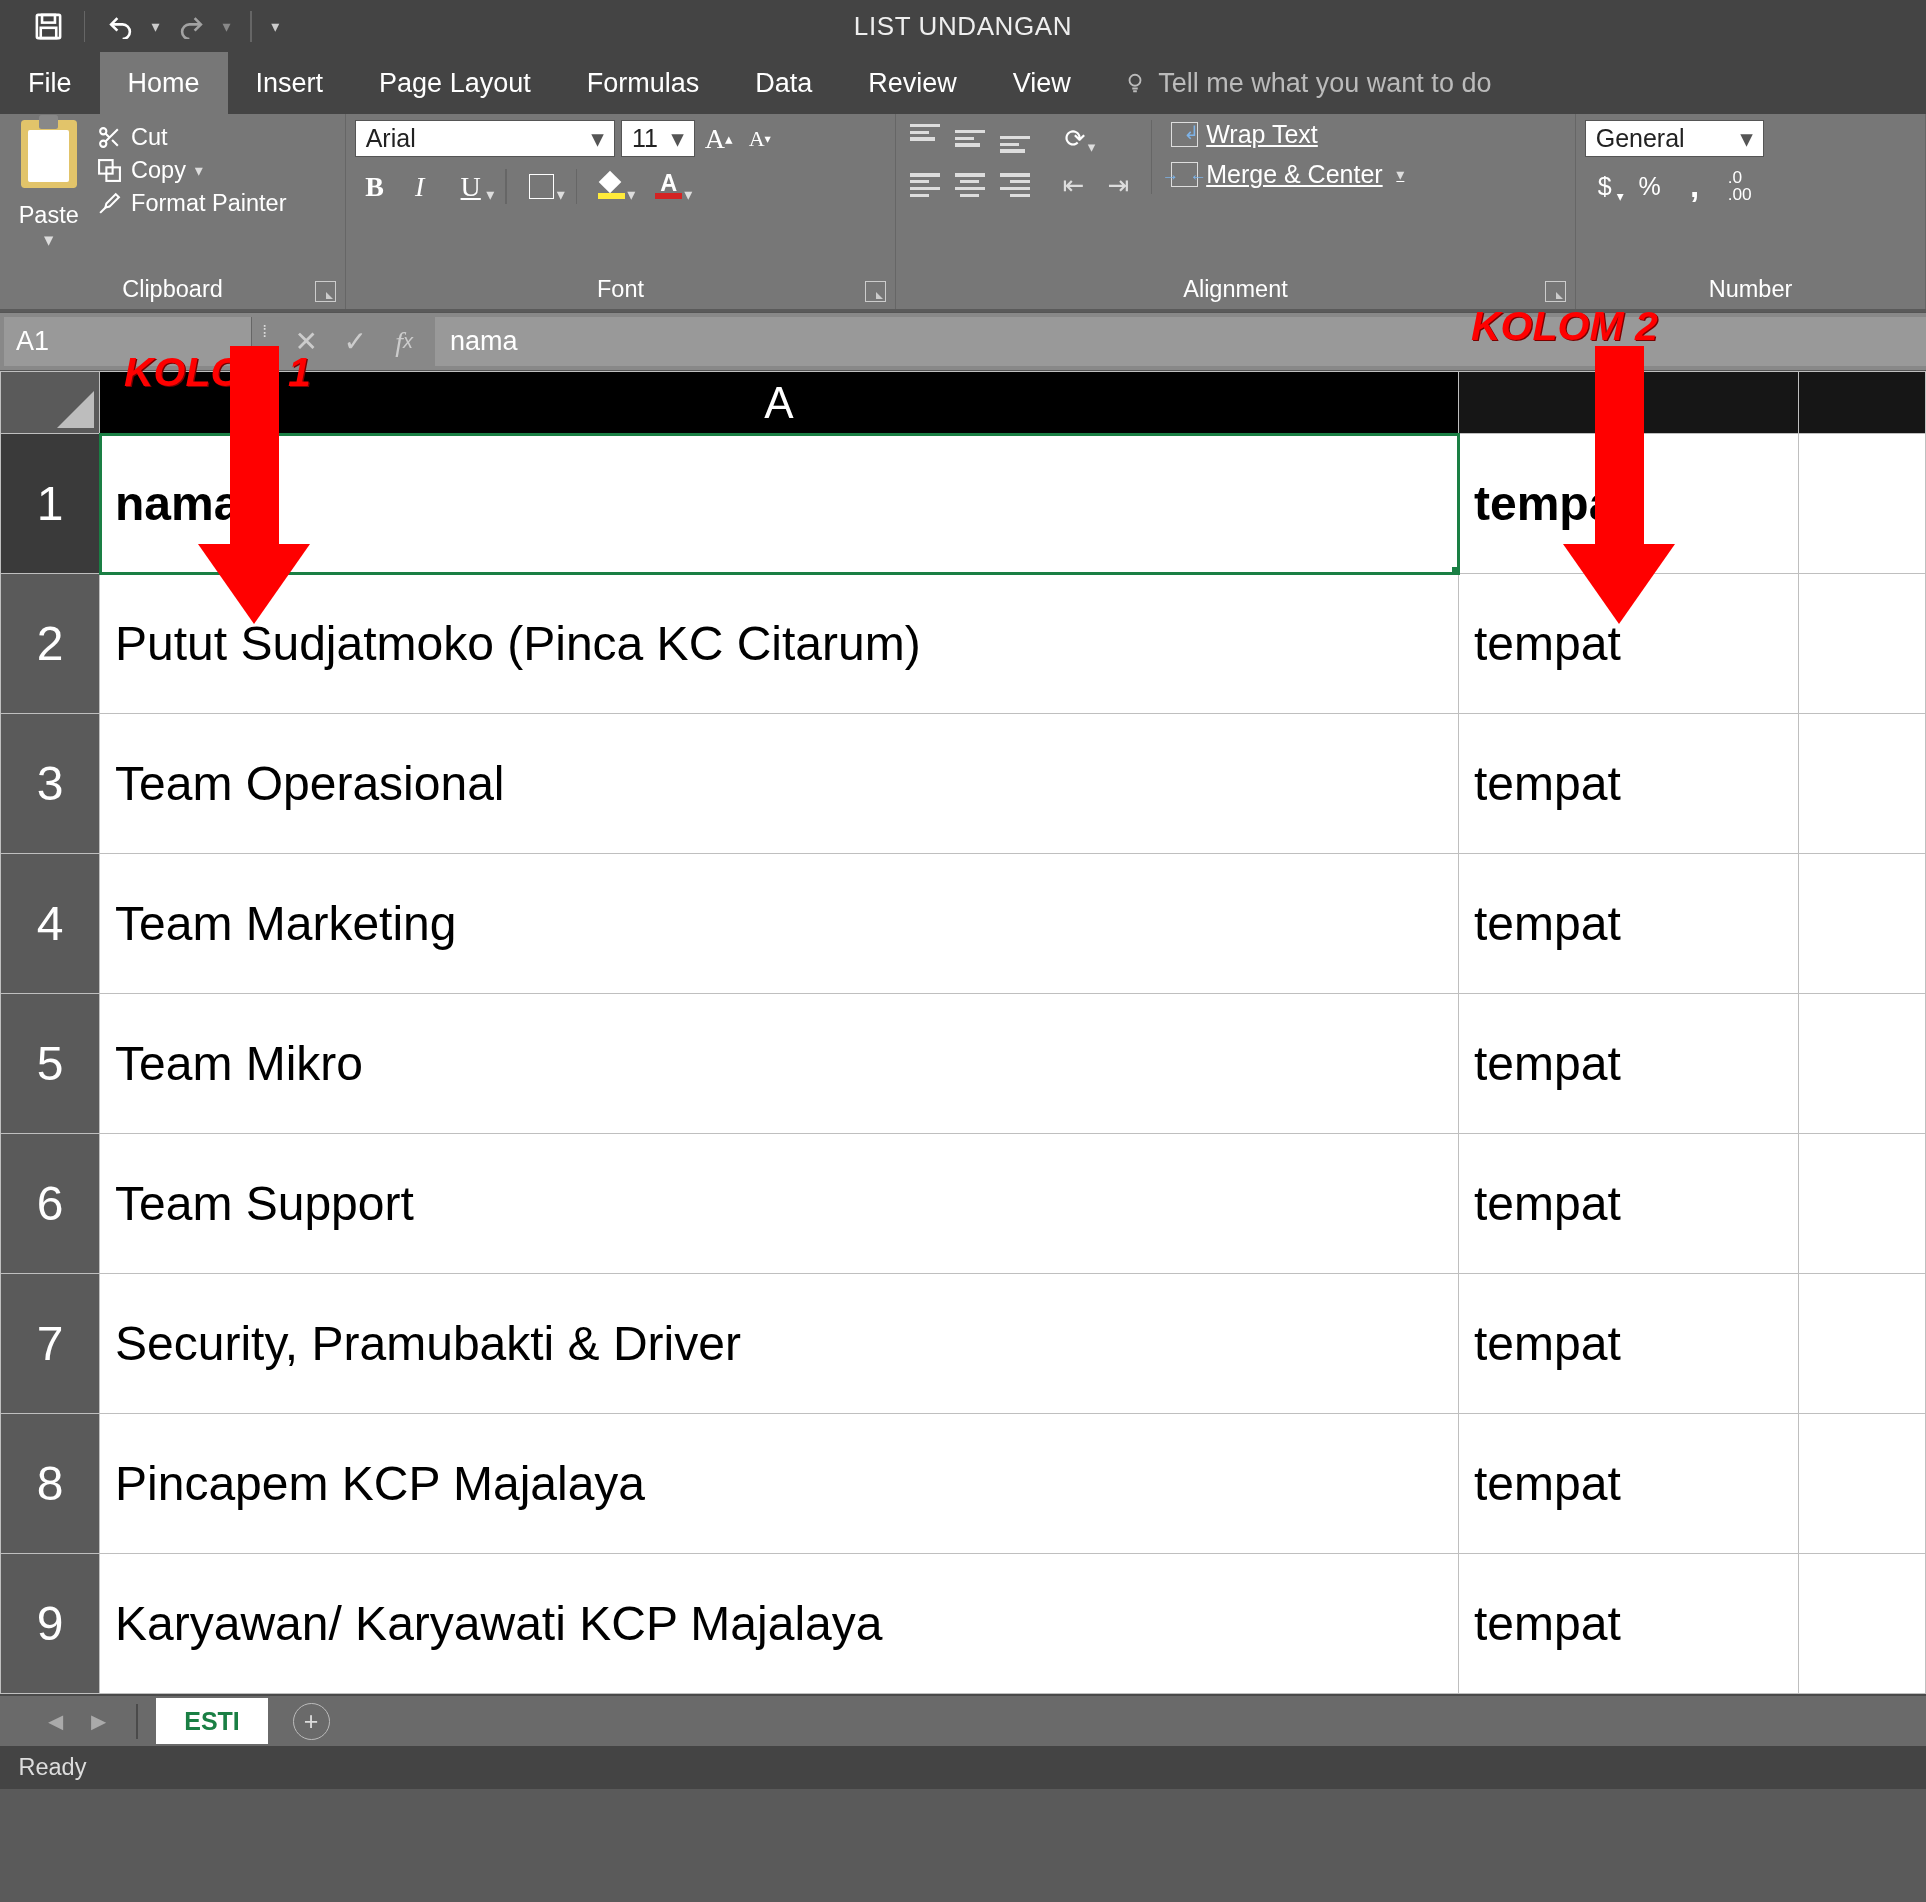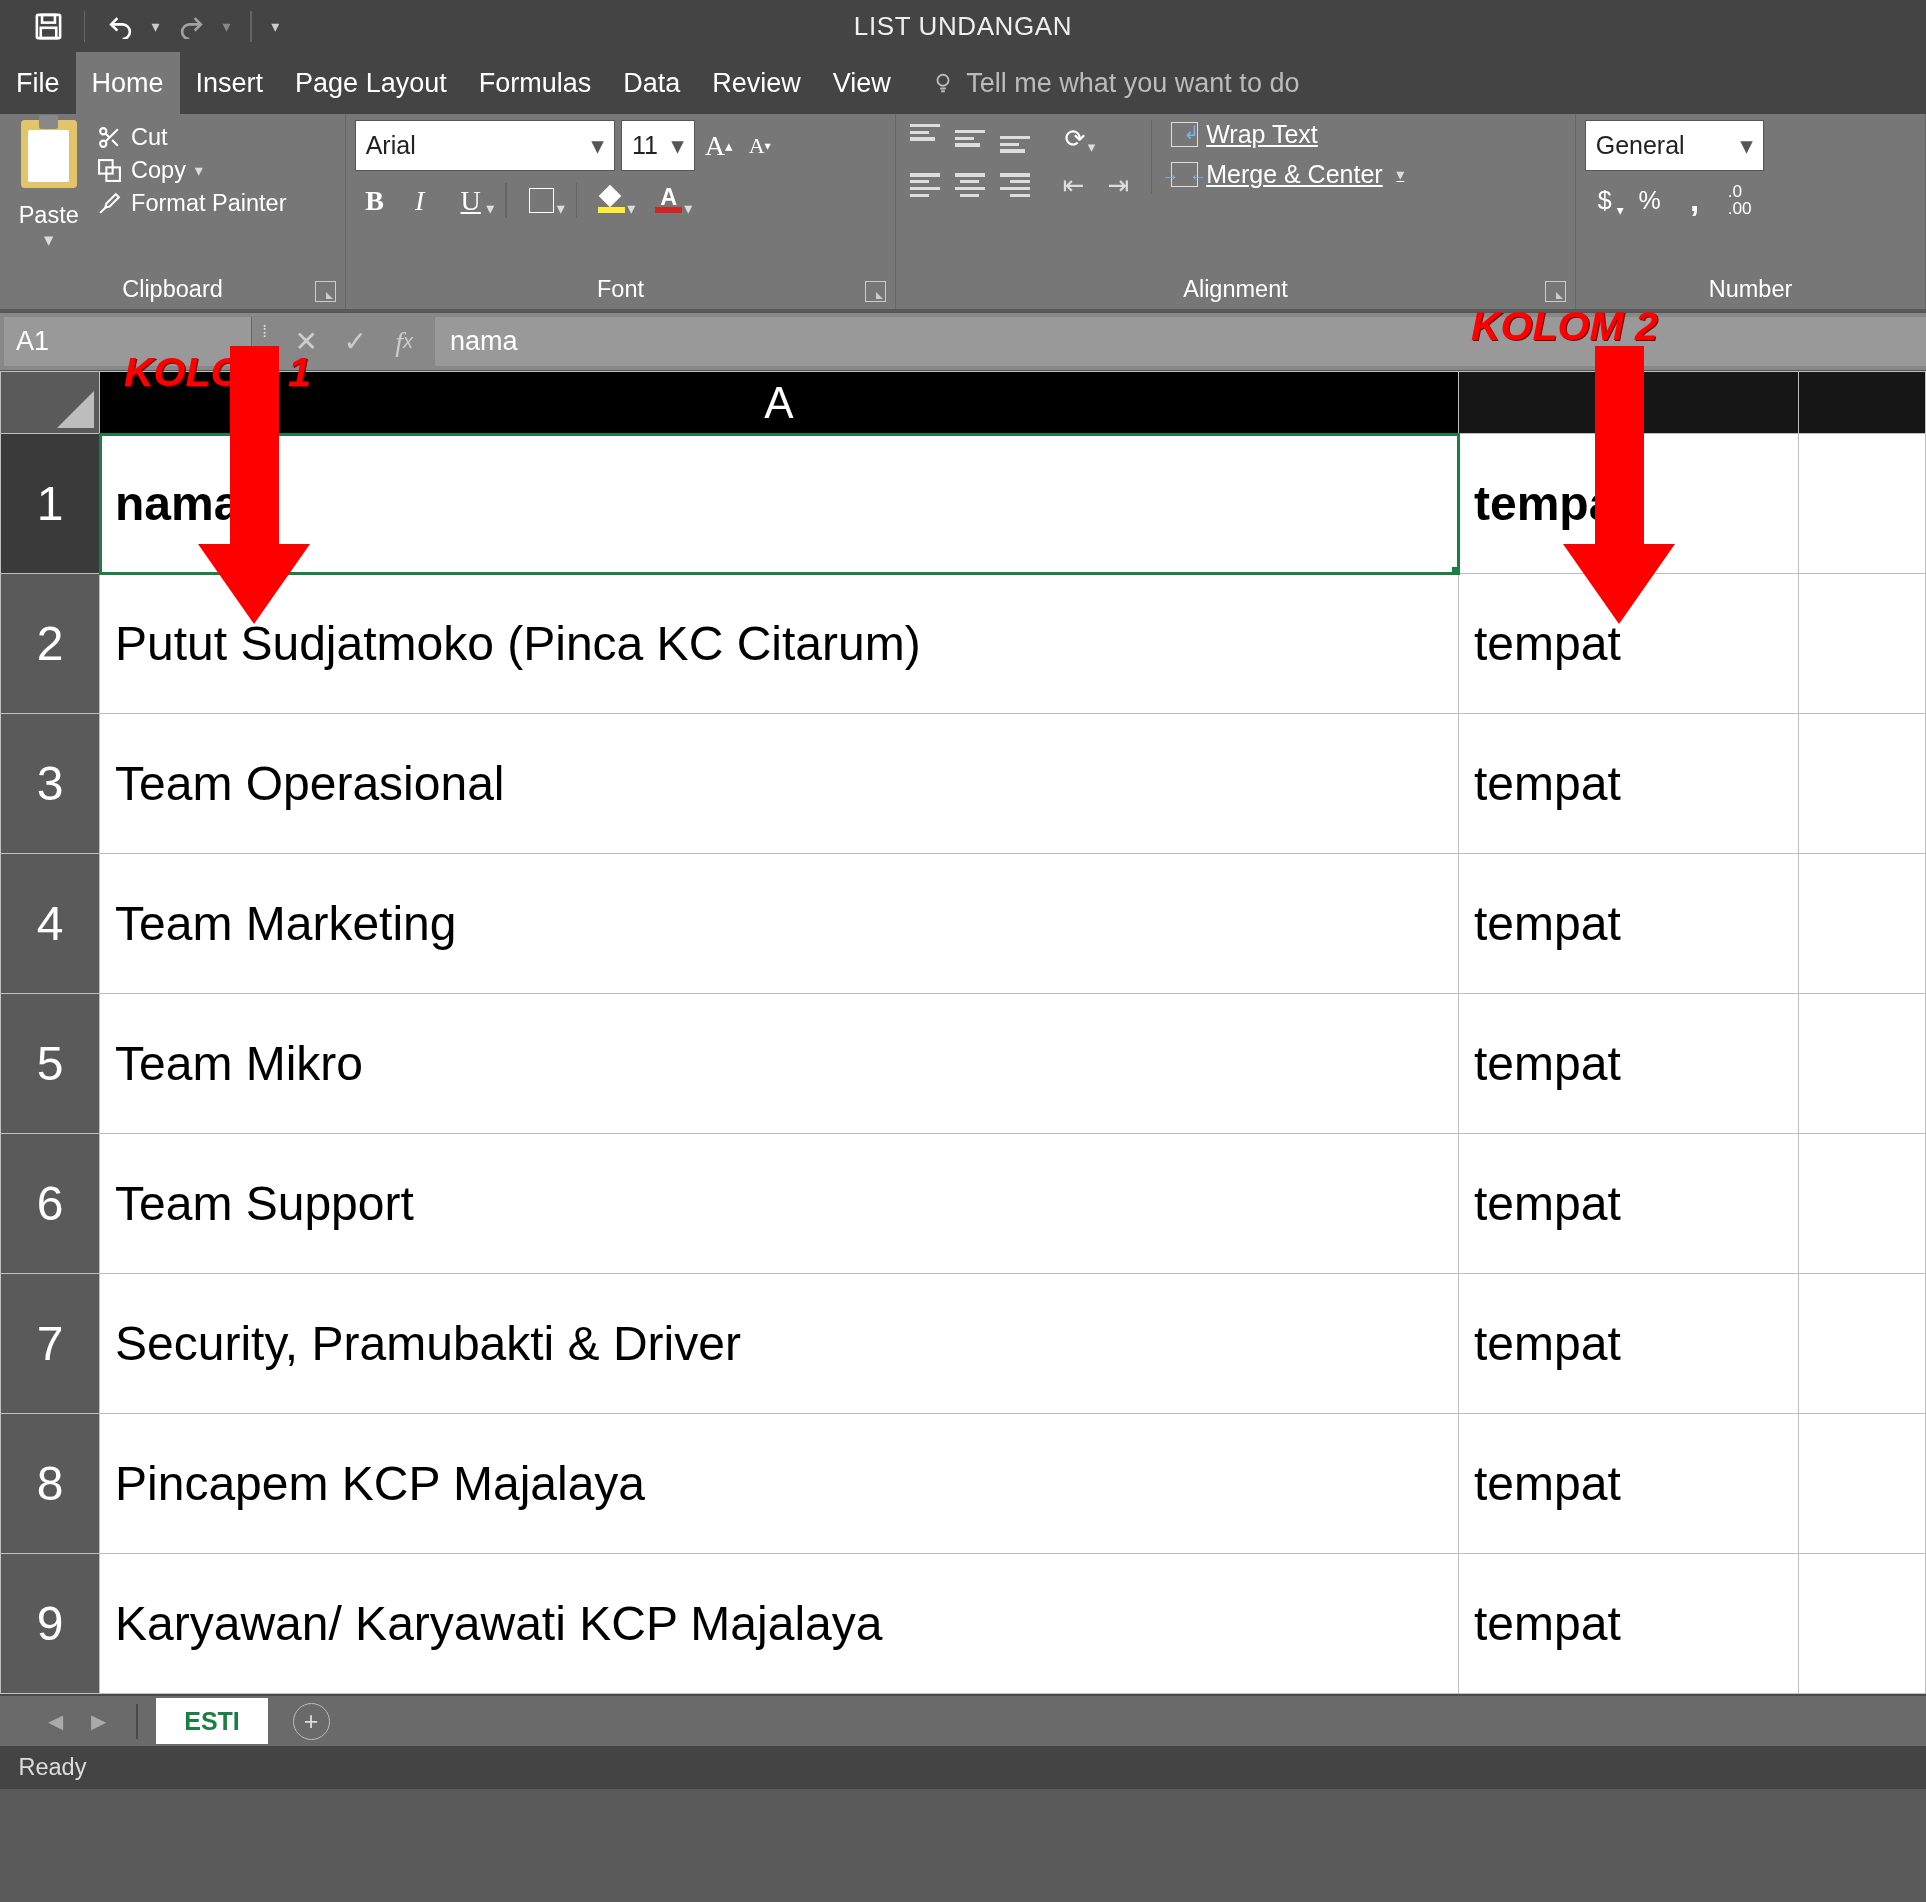--- a/index.html
+++ b/index.html
@@ -7,21 +7,21 @@
 
   
   .titlebar{height:52px;background:#444;display:flex;align-items:center;color:#fff;position:relative;}
   .qat{display:flex;align-items:center;gap:16px;padding-left:33px;}
   .qat .ico{width:31px;height:31px;display:flex;align-items:center;justify-content:center;color:#fff;}
   .qat .sep{width:1.2px;height:31px;background:#666;margin:0 3.7px;}
   .doc-title{position:absolute;left:0;right:0;text-align:center;font-size:26px;color:#eee;letter-spacing:0.6px;pointer-events:none;}
 
   
   .tabs{height:62px;background:#444;display:flex;align-items:stretch;color:#fff;font-size:27px;}
-  .tab{padding:0 16px;display:flex;align-items:center;cursor:pointer;}
+  .tab{padding:0 28px;display:flex;align-items:center;cursor:pointer;}
   .tab.active{background:#777;}
   .tellme{display:flex;align-items:center;gap:12.4px;color:#bbb;padding-left:25px;}
   .bulb{width:22px;height:22px;}
 
   
   .ribbon{height:198px;background:#777;display:flex;border-bottom:3.7px solid #5a5a5a;}
   .rgroup{border-right:1.2px solid #666;display:flex;flex-direction:column;position:relative;padding:6.2px 8.7px 3.7px 8.7px;}
   .rgroup .body{flex:1;display:flex;align-items:flex-start;}
   .rgroup .label{height:31px;display:flex;align-items:center;justify-content:center;color:#fff;font-size:23.5px;position:relative;}
   .rgroup .label .dlg{position:absolute;right:0;bottom:3.7px;width:21px;height:21px;border:1.2px solid #ccc;}
@@ -33,21 +33,21 @@
   .clip-icon::before{content:"";position:absolute;left:7.4px;top:10px;width:41px;height:52px;background:#fff;border-radius:1.9px;}
   .clip-icon::after{content:"";position:absolute;left:18.5px;top:-5px;width:18.5px;height:13.6px;background:#888;border-radius:2.5px;}
   .paste-big .txt{font-size:23.5px;margin-top:10px;}
   .paste-big .dd{font-size:18.5px;color:#ddd;}
   .clip-right{display:flex;flex-direction:column;gap:6.2px;color:#fff;font-size:23.5px;padding-left:8.7px;padding-top:3.7px;text-align:center;}
   .clip-row{display:flex;align-items:center;gap:8.7px;}
   .mini-ico{width:25px;height:25px;display:flex;align-items:center;justify-content:center;}
 
   
   .font-body{display:flex;flex-direction:column;gap:11px;}
-  .combo{height:51px;background:#fff;border:1.2px solid #555;display:flex;align-items:center;padding:0 10px;font-size:25px;color:#222;}
+  .combo{height:37px;background:#fff;border:1.2px solid #555;display:flex;align-items:center;padding:0 10px;font-size:25px;color:#222;}
   .combo .dd{margin-left:auto;color:#555;}
   .font-row1{display:flex;gap:6.2px;align-items:center;}
   .font-name{width:260px;}
   .font-size{width:74px;justify-content:space-between;}
   .aicon{width:35px;height:35px;display:flex;align-items:center;justify-content:center;color:#fff;font-size:28px;}
   .font-row2{display:flex;gap:5px;align-items:center;color:#fff;font-size:28px;}
   .sq{width:40px;height:37px;display:flex;align-items:center;justify-content:center;}
   .sq.dd{width:52px;position:relative;}
   .sq.dd::after{content:"▾";font-size:16px;position:absolute;right:2.5px;bottom:1.2px;color:#ddd;}
   .border-ico{width:25px;height:25px;border:1.9px solid #fff;display:inline-block;}

